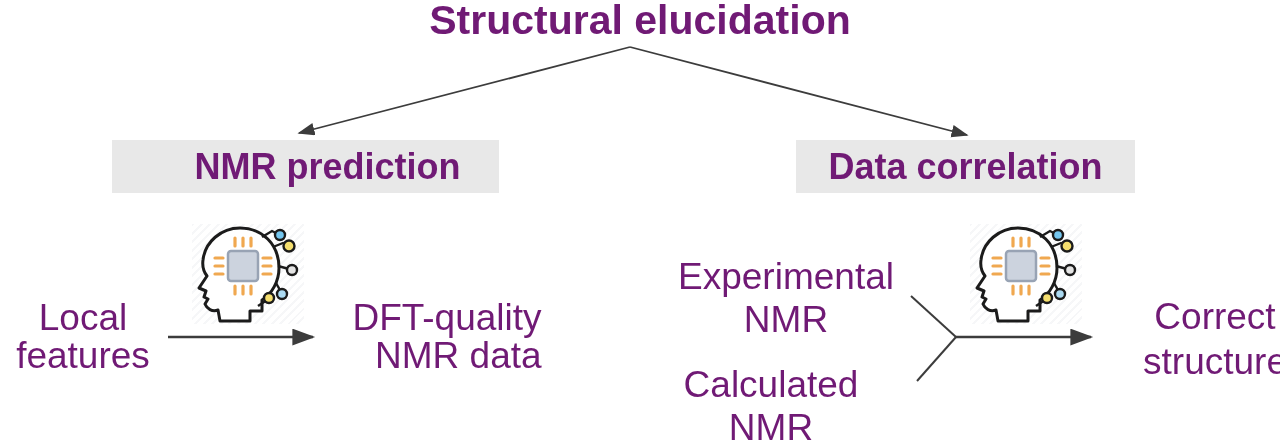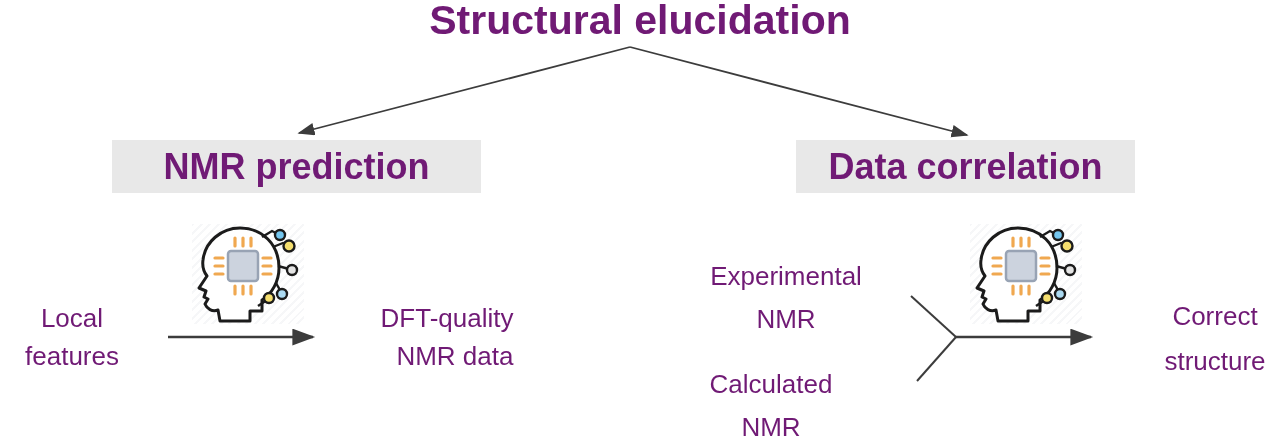--- a/index.html
+++ b/index.html
@@ -31,31 +31,31 @@
     position: absolute;
     top: 140px;
     height: 53px;
     background: #e8e8e8;
     display: flex;
     align-items: center;
     justify-content: center;
     font-size: 36px;
     font-weight: bold;
   }
-  .label-box.left  { left: 112px; width: 369px; }
+  .label-box.left  { left: 112px; width: 343px; padding-left: 44px; }
   .label-box.right { left: 796px; width: 339px; }
   .flow-text {
     position: absolute;
     transform: translateX(-50%);
     text-align: center;
-    font-size: 26px;
+    font-size: 37px;
     line-height: 38px;
     white-space: pre-line;
   }
-  .t-local        { left: 72px;   top: 299px; }
+  .t-local        { left: 83px;   top: 299px; }
   .t-dft          { left: 447px;  top: 299px; text-align: right; }
   .t-experimental { left: 786px;  top: 255px; line-height: 43px; }
   .t-calculated   { left: 771px;  top: 363px; line-height: 43px; }
   .t-correct      { left: 1203px; top: 294px; line-height: 45px; margin-left: 12px; }
   .ai-icon {
     position: absolute;
     width: 112px;
     height: 100px;
     background: repeating-linear-gradient(135deg,
       rgba(130,140,160,0.07) 0px, rgba(130,140,160,0.07) 2px,

